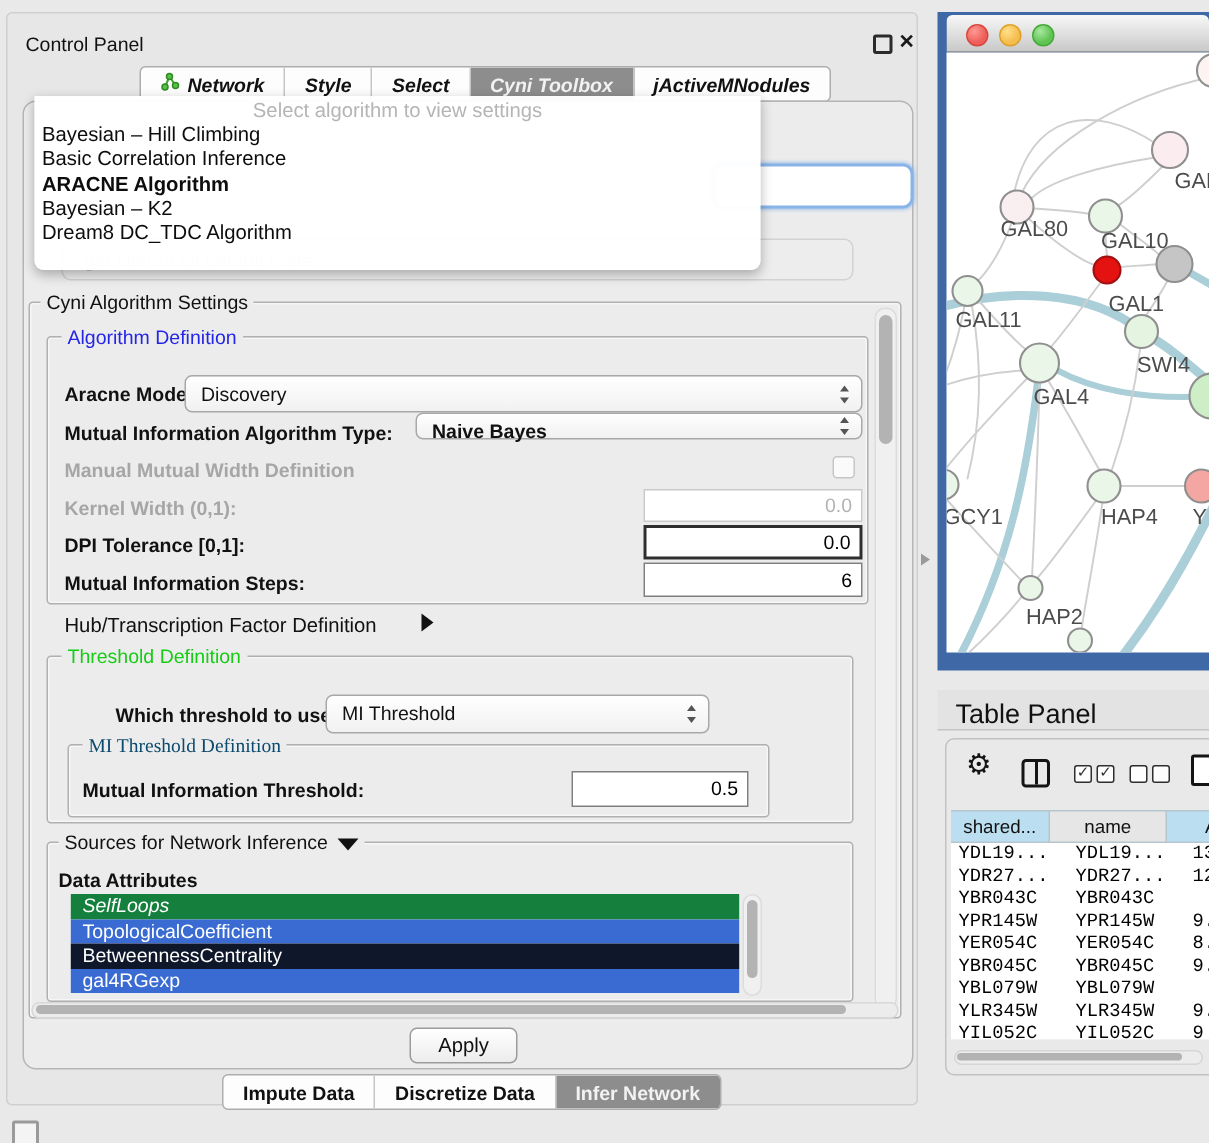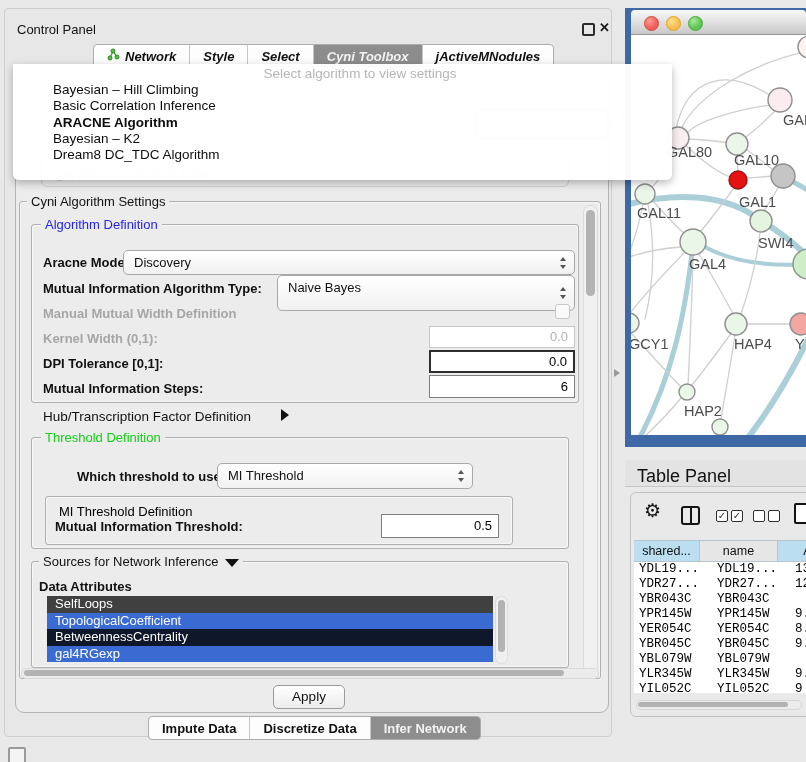--- a/index.html
+++ b/index.html
@@ -22,22 +22,22 @@
   #top-tabs{left:88px;top:35px;font-style:italic;}
   #bottom-tabs{left:143px;top:707px;}
   
   #main-panel{left:10px;top:58px;width:592px;height:644px;background:#ececec;border:1px solid #b5b5b5;border-radius:9px;}
   
   #bg-combo{left:36px;top:150px;width:528px;height:28px;background:#ededed;border:1px solid #d2d2d2;border-radius:6px;
             color:#c6c6c6;line-height:28px;padding-left:14px;box-sizing:border-box;}
   #focus-combo{left:470px;top:100px;width:130px;height:26px;background:#fff;border:2px solid #8ab4e8;border-radius:7px;
                box-shadow:0 0 3px #8ab4e8;}
   
-  #algo-dd{left:8px;top:55px;width:624px;height:116px;background:rgba(255,255,255,0.97);
-           border-radius:0 0 6px 6px;box-shadow:0 3px 8px rgba(0,0,0,0.28);z-index:6;padding-left:35px;}
+  #algo-dd{left:18px;top:55px;width:484px;height:116px;background:rgba(255,255,255,0.97);
+           border-radius:0 0 6px 6px;box-shadow:0 3px 8px rgba(0,0,0,0.28);z-index:6;}
   #algo-ph{text-align:center;color:#b5b5b5;font-size:13.5px;height:18px;line-height:19px;}
   .opt{height:16.3px;line-height:16.3px;padding-left:5px;font-size:13.5px;color:#0d0d0d;}
   .opt.hl{font-weight:700;}
   
   .grp{border:1px solid #b0b0b0;border-radius:3px;box-shadow:inset 0 0 0 1px #f6f6f6;}
   .gtitle{position:absolute;background:#ececec;padding:0 4px;font-size:13px;line-height:13px;}
   
   .combo{background:linear-gradient(#ffffff,#f1f1f1);border:1px solid #a8a8a8;border-radius:5px;
          font-size:13px;line-height:23px;padding-left:10px;box-sizing:border-box;}
   .spin{position:absolute;right:7px;top:50%;width:7px;height:12px;margin-top:-6px;}
@@ -153,21 +153,21 @@
     <div class="abs grp" style="left:26px;top:215px;width:546px;height:177px;"></div>
     <div class="gtitle" style="left:36px;top:209px;color:#2525e6;">Algorithm Definition</div>
 
     <div class="abs bold" style="left:38px;top:246px;">Aracne Mode:</div>
     <div class="abs combo" style="left:118px;top:241px;width:452px;height:25px;">
       <span>Discovery</span>
       <span class="spin"></span>
     </div>
 
     <div class="abs bold" style="left:38px;top:272px;">Mutual Information Algorithm Type:</div>
-    <div class="abs combo" style="left:272px;top:266px;width:298px;height:36px;">
+    <div class="abs combo" style="left:272px;top:266px;width:298px;height:18px;font-weight:bold;">
       <span>Naive Bayes</span>
       <span class="spin"></span>
     </div>
 
     <div class="abs bold gray" style="left:38px;top:297px;">Manual Mutual Width Definition</div>
     <div class="abs chk" style="left:550px;top:295px;"></div>
 
     <div class="abs bold gray" style="left:38px;top:322px;">Kernel Width (0,1):</div>
     <div id="f-kernel" class="abs field" style="left:424px;top:317px;width:146px;height:22px;">0.0</div>
 
@@ -183,29 +183,29 @@
     <div class="abs grp" style="left:26px;top:428px;width:536px;height:110px;"></div>
     <div class="gtitle" style="left:36px;top:422px;color:#16cd16;">Threshold Definition</div>
 
     <div class="abs bold" style="left:72px;top:460px;">Which threshold to use:</div>
     <div class="abs combo" style="left:212px;top:454px;width:256px;height:26px;">
       <span>MI Threshold</span>
       <span class="spin"></span>
     </div>
 
     <div class="abs grp" style="left:40px;top:487px;width:466px;height:47px;"></div>
-    <div class="gtitle" style="left:50px;top:496px;color:#000000;">MI Threshold Definition</div>
+    <div class="gtitle" style="left:50px;top:481px;color:#0c4a6e;font-family:Liberation Serif, serif;">MI Threshold Definition</div>
     <div class="abs bold" style="left:50px;top:510px;">Mutual Information Threshold:</div>
     <div id="f-mith" class="abs field" style="left:376px;top:505px;width:118px;height:24px;">0.5</div>
 
     <div class="abs grp" style="left:26px;top:552px;width:536px;height:105px;"></div>
     <div class="gtitle" style="left:34px;top:546px;"><span>Sources for Network Inference</span><span class="tri-down"></span></div>
     <div class="abs bold" style="left:34px;top:570px;">Data Attributes</div>
     <div id="attr-list" class="abs" style="left:42px;top:587px;width:446px;height:66px;">
-        <div class="attr" style="background: #404040;">SelfLoops</div>
+        <div class="attr" style="background: #15803d; font-style: italic;">SelfLoops</div>
         <div class="attr" style="background: rgb(58, 107, 210);">TopologicalCoefficient</div>
         <div class="attr" style="background: #0f172a;">BetweennessCentrality</div>
         <div class="attr" style="background: rgb(58, 107, 210);">gal4RGexp</div>
       </div>
     <div class="abs sb-track-v" style="left:490px;top:587px;width:11px;height:66px;">
       <div class="sb-thumb abs" style="left:1.5px;top:3px;width:7px;height:52px;"></div>
     </div>
 
     <div class="abs" style="left:16px;top:659px;width:576px;height:9px;background:#ececec;border:1px solid #d8d8d8;border-radius:5px;">
       <div class="sb-thumb abs" style="left:2px;top:1px;width:540px;height:6px;"></div>

